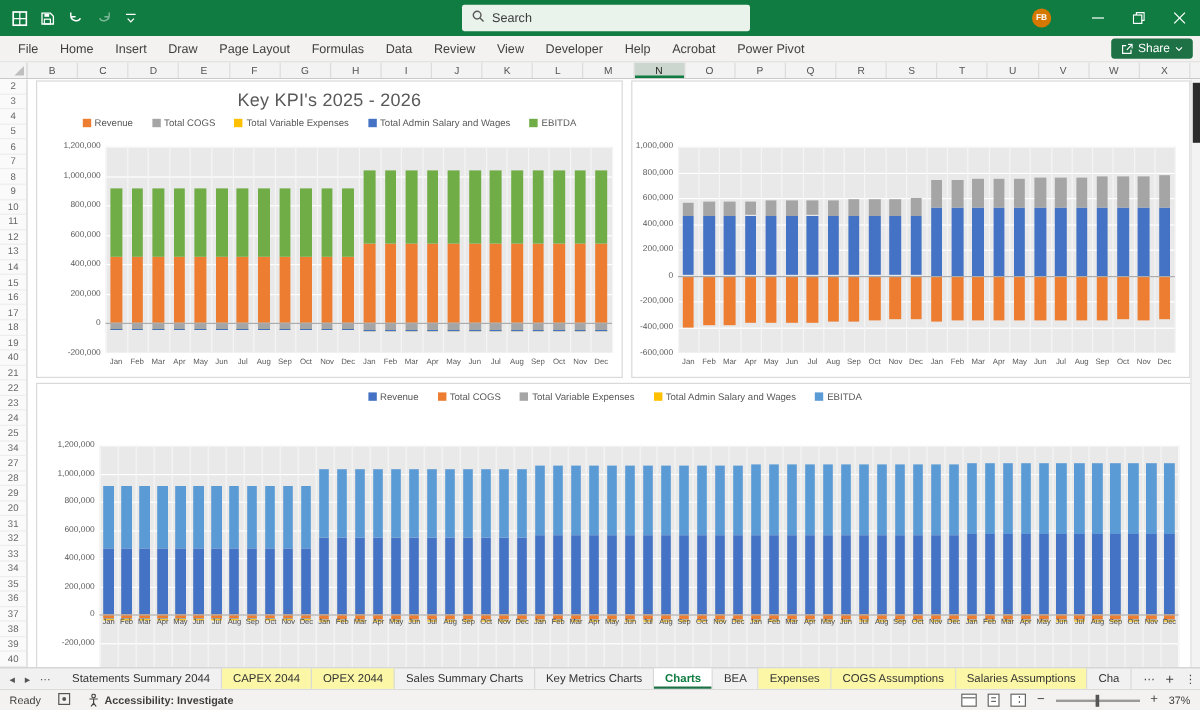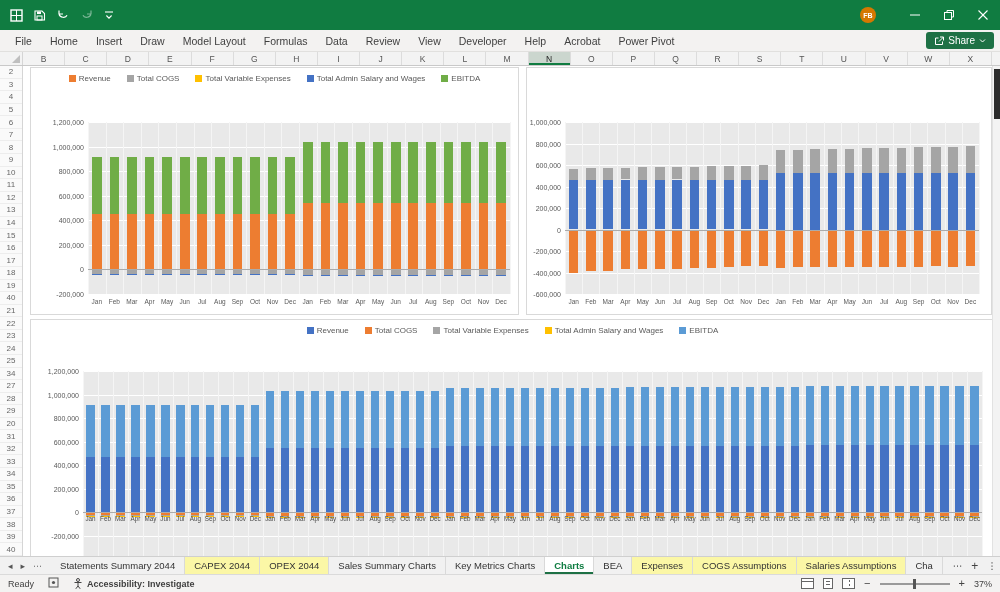--- a/index.html
+++ b/index.html
@@ -117,20 +117,29 @@
             <path d="M11 5 h-4 M11 5 v-3.6 M11 5 C10 8.6 4.5 9.6 3 6.2" fill="none" stroke="#fff" stroke-width="1.2"></path>
           </svg>
       </span>
       <span class="icn">
         <svg width="10" height="11">
             <line x1="1" y1="2" x2="9" y2="2" stroke="#fff" stroke-width="1.1"></line>
             <path d="M2.4 5.5 L5 8.2 L7.6 5.5" fill="none" stroke="#fff" stroke-width="1.1"></path>
           </svg>
       </span>
     </div>
+    <div class="searchbox">
+      <span>
+        <svg width="11" height="11">
+            <circle cx="4.6" cy="4.6" r="3.2" fill="none" stroke="#5a5a5a" stroke-width="1.2"></circle>
+            <line x1="7" y1="7" x2="10" y2="10" stroke="#5a5a5a" stroke-width="1.2"></line>
+          </svg>
+      </span>
+      <span>Search</span>
+    </div>
     <div class="win-controls">
       <span class="avatar">FB</span>
       <span class="winbtn">
         <svg width="10" height="10">
             <line x1="0" y1="5" x2="10" y2="5" stroke="#fff" stroke-width="1"></line>
           </svg>
       </span>
       <span class="winbtn">
         <svg width="10" height="10">
             <rect x="0.5" y="2.5" width="7" height="7" fill="none" stroke="#fff" stroke-width="1"></rect>
@@ -145,21 +154,21 @@
       </span>
     </div>
   </div>
 
   <div class="ribbon">
     <div id="ribbon-tabs" style="display:flex;">
         <span class="rtab">File</span>
         <span class="rtab">Home</span>
         <span class="rtab">Insert</span>
         <span class="rtab">Draw</span>
-        <span class="rtab">Model Layout</span>
+        <span class="rtab">Page Layout</span>
         <span class="rtab">Formulas</span>
         <span class="rtab">Data</span>
         <span class="rtab">Review</span>
         <span class="rtab">View</span>
         <span class="rtab">Developer</span>
         <span class="rtab">Help</span>
         <span class="rtab">Acrobat</span>
         <span class="rtab">Power Pivot</span>
       </div>
     <button class="share-btn">
@@ -240,20 +249,21 @@
         <div class="rown">34</div>
         <div class="rown">35</div>
         <div class="rown">36</div>
         <div class="rown">37</div>
         <div class="rown">38</div>
         <div class="rown">39</div>
         <div class="rown">40</div>
       </div>
 
     <div class="chart" id="chart0" style="left:30px; top:1px; width:489px; height:248px;">
+      <div class="chart-title">Key KPI's 2025 - 2026</div>
       <div class="legend" id="legend0">
           <span class="leg-item">
             <span class="leg-sw" style="background: rgb(237, 125, 49);"></span>
             <span>Revenue</span>
           </span>
           <span class="leg-item">
             <span class="leg-sw" style="background: rgb(165, 165, 165);"></span>
             <span>Total COGS</span>
           </span>
           <span class="leg-item">

